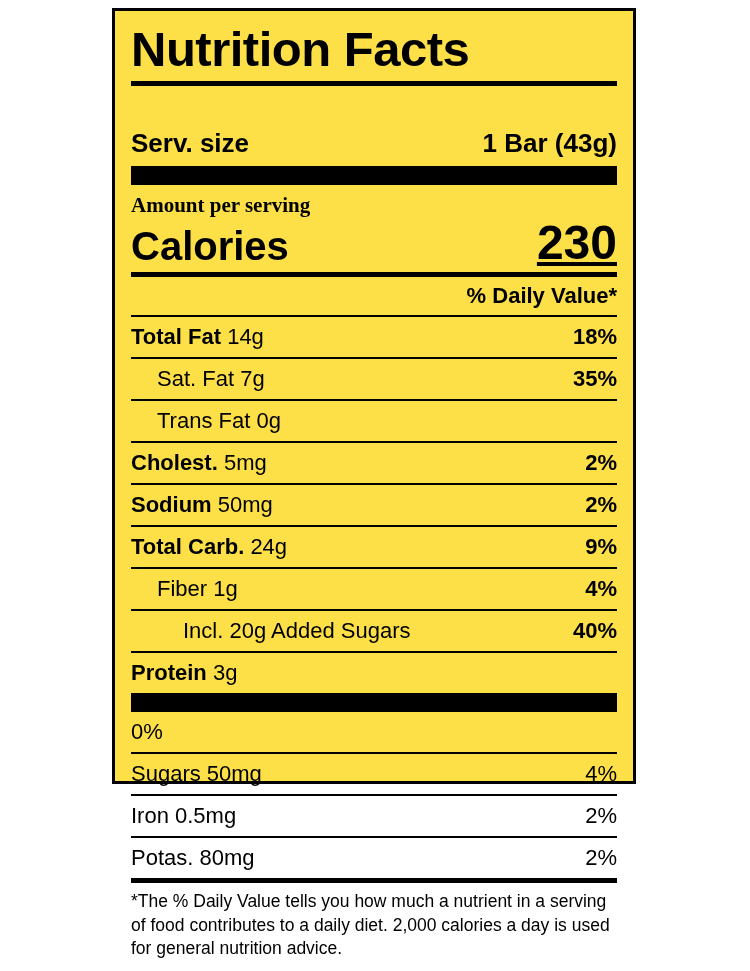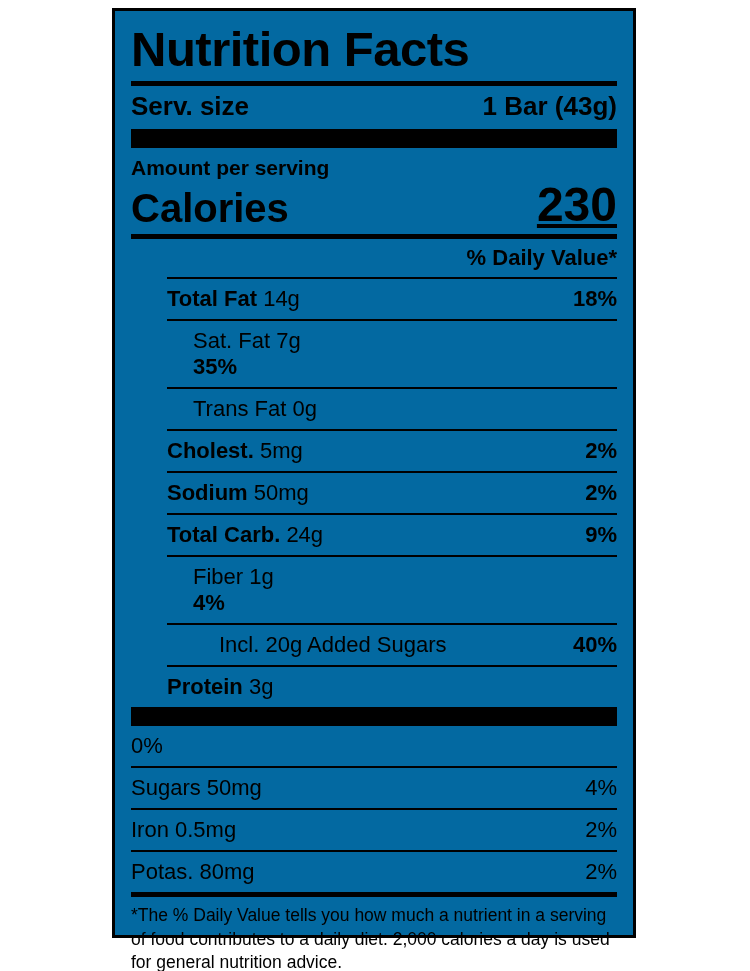--- a/index.html
+++ b/index.html
@@ -13,24 +13,24 @@
     font-family: "Liberation Sans", sans-serif;
     color: #000000;
     overflow: hidden;
   }
 
   .label-frame {
     position: absolute;
     left: 112px;
     top: 8px;
     width: 524px;
-    height: 930px;
+    height: 776px;
     border: 3px solid #000;
     box-sizing: border-box;
-    background: #0369a1;
+    background: #fde047;
     padding: 0 16px;
   }
 
   .inner {
     width: 100%;
     box-sizing: border-box;
   }
 
   .title {
     font-size: 49px;
@@ -51,26 +51,28 @@
   .row {
     display: flex;
     justify-content: space-between;
     align-items: baseline;
   }
 
   .serv-row {
     font-size: 26px;
     font-weight: bold;
     padding: 5px 0 7px 0;
+    margin-top: 37px;
   }
 
   .amount-per {
     font-size: 21px;
     font-weight: bold;
     padding: 8px 0 0 0;
+    font-family: Liberation Serif, serif;
   }
 
   .cal-row {
     display: flex;
     justify-content: space-between;
     align-items: flex-end;
     padding: 0 0 4px 0;
   }
   .cal-label {
     font-size: 40px;
@@ -91,33 +93,32 @@
     padding: 6px 0 6px 0;
   }
 
   .nutrient {
     display: flex;
     justify-content: space-between;
     align-items: baseline;
     font-size: 22px;
     padding: 7px 0 7px 0;
     border-top: 2px solid #000;
-    margin-left: 36px;
   }
   .nutrient .name {
     white-space: nowrap;
   }
   .nutrient .name b {
     font-weight: bold;
   }
   .nutrient .pct {
     font-weight: bold;
     white-space: nowrap;
   }
-  .indent-1 { padding-left: 26px; flex-direction: column; }
+  .indent-1 { padding-left: 26px; }
   .indent-2 { padding-left: 52px; }
 
   .vit-row {
     display: flex;
     justify-content: space-between;
     align-items: baseline;
     font-size: 22px;
     padding: 7px 0 7px 0;
     border-top: 2px solid #000;
   }

